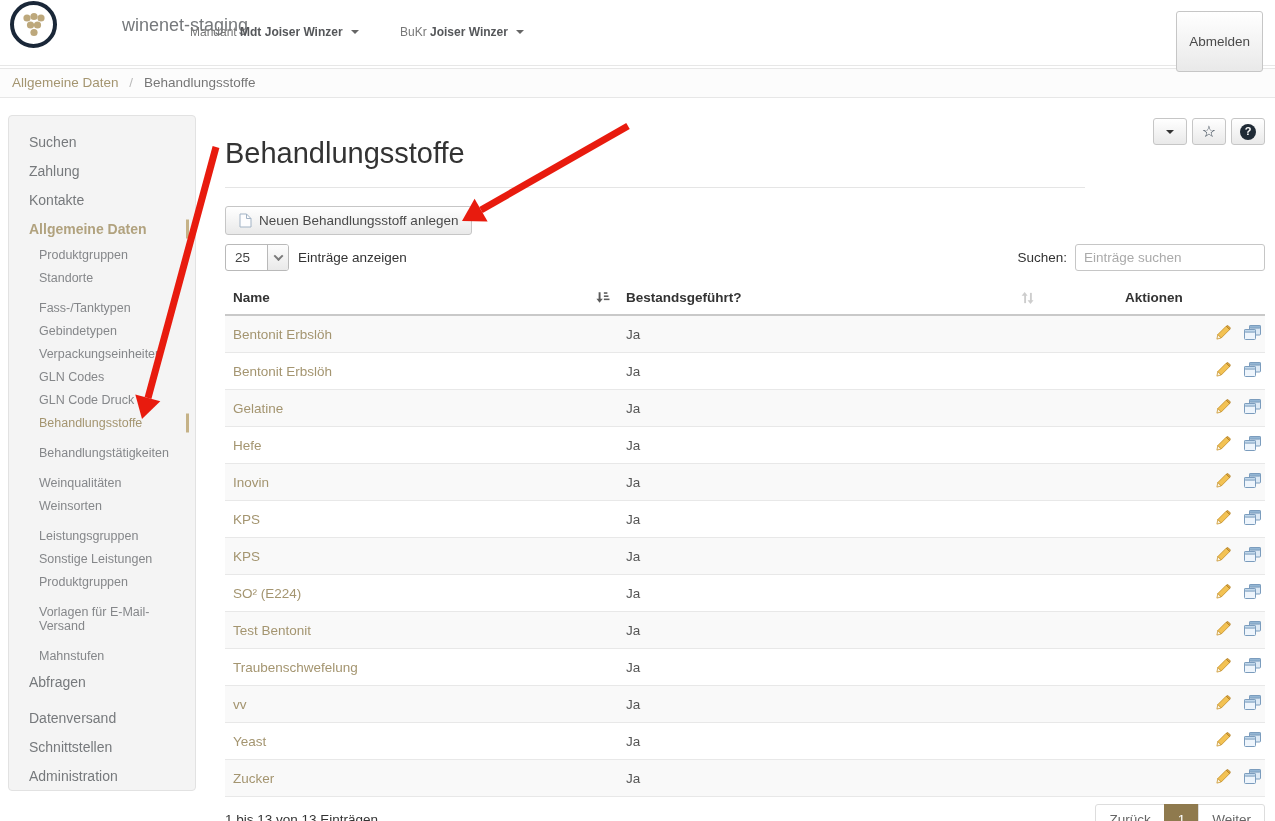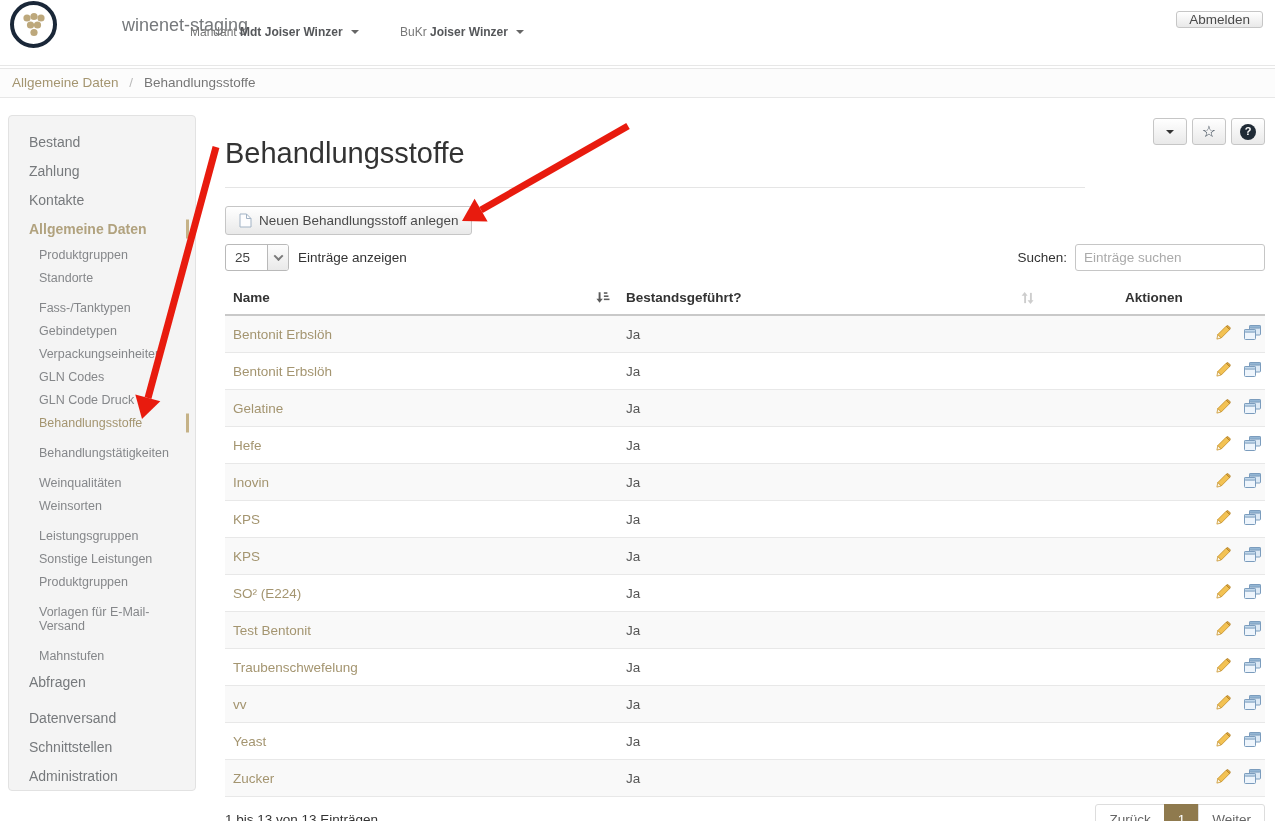--- a/index.html
+++ b/index.html
@@ -23,21 +23,21 @@
   .logo{position:absolute;left:10px;top:1px;width:47px;height:47px;border-radius:50%;background:#fff;border:4px solid #1a2738;display:flex;align-items:center;justify-content:center;z-index:6;}
   .brand{position:absolute;left:122px;top:0;line-height:50px;font-size:18px;color:#76797c;}
   .hdr-item{position:absolute;top:7px;line-height:50px;font-size:12px;color:var(--txt-gray);cursor:pointer;}
   .hdr-item b{color:#55575a;font-weight:700;}
   .hdr-mandant{left:190px;}
   .hdr-bukr{left:400px;}
   .hdr-user{position:absolute;right:106px;top:0;line-height:50px;color:var(--txt-gray);}
   .hdr-user b{color:#55575a;}
   .caret{display:inline-block;width:0;height:0;border-left:4px solid transparent;border-right:4px solid transparent;border-top:4px solid #666;margin-left:5px;vertical-align:2px;}
   .btn{display:inline-block;background:linear-gradient(#ffffff,#e9e9e9);border:1px solid #c6c6c6;border-radius:3px;color:#4a4a4a;cursor:pointer;font-size:13.5px;}
-  .logout-btn{position:absolute;right:12px;top:11px;padding:0 12px;}
+  .logout-btn{position:absolute;right:12px;top:11px;padding:22px 12px;}
 
   
   .breadcrumb{position:absolute;top:68px;left:0;width:1275px;height:30px;background:#fcfcfc;border-top:1px solid var(--border-light);border-bottom:1px solid var(--border-light);line-height:28px;padding-left:12px;font-size:13.5px;}
   .breadcrumb .bc-link{color:var(--accent);cursor:pointer;}
   .breadcrumb .bc-sep{color:#bbb;margin:0 7px;}
   .breadcrumb .bc-current{color:var(--txt-gray);}
 
   
   .sidebar{position:absolute;top:115px;left:8px;width:188px;height:676px;background:#f4f4f4;border:1px solid #e2e2e2;border-radius:4px;padding:11px 0 10px;}
   .sb-item{position:relative;cursor:pointer;color:#76797c;}
@@ -134,21 +134,21 @@
 
 <div class="breadcrumb">
   <span class="bc-link">Allgemeine Daten</span>
   <span class="bc-sep">/</span>
   <span class="bc-current">Behandlungsstoffe</span>
 </div>
 
 <div class="sidebar">
   <div id="sidebar-menu">
       <div class="sb-item lvl1">
-    <span>Bestand</span>
+    <span>Suchen</span>
   </div>
       <div class="sb-item lvl1">
     <span>Zahlung</span>
   </div>
       <div class="sb-item lvl1">
     <span>Kontakte</span>
   </div>
       <div class="sb-item lvl1 active">
     <span>Allgemeine Daten</span>
   </div>

